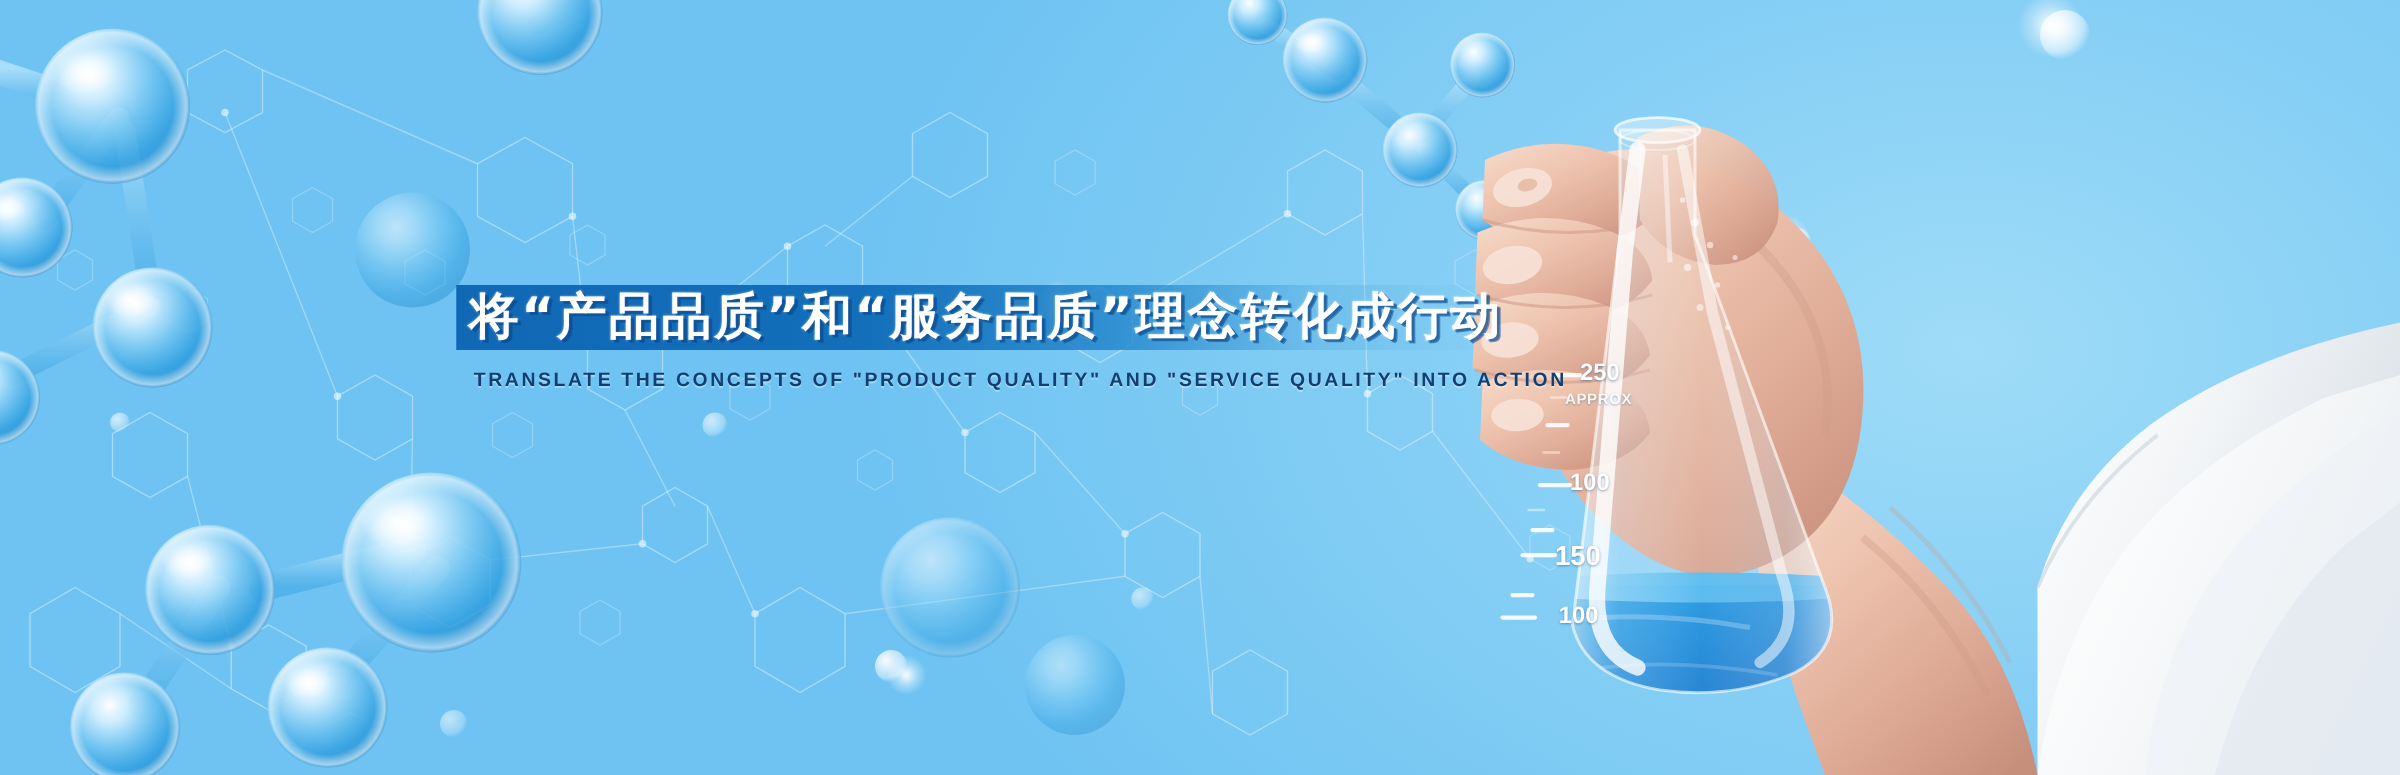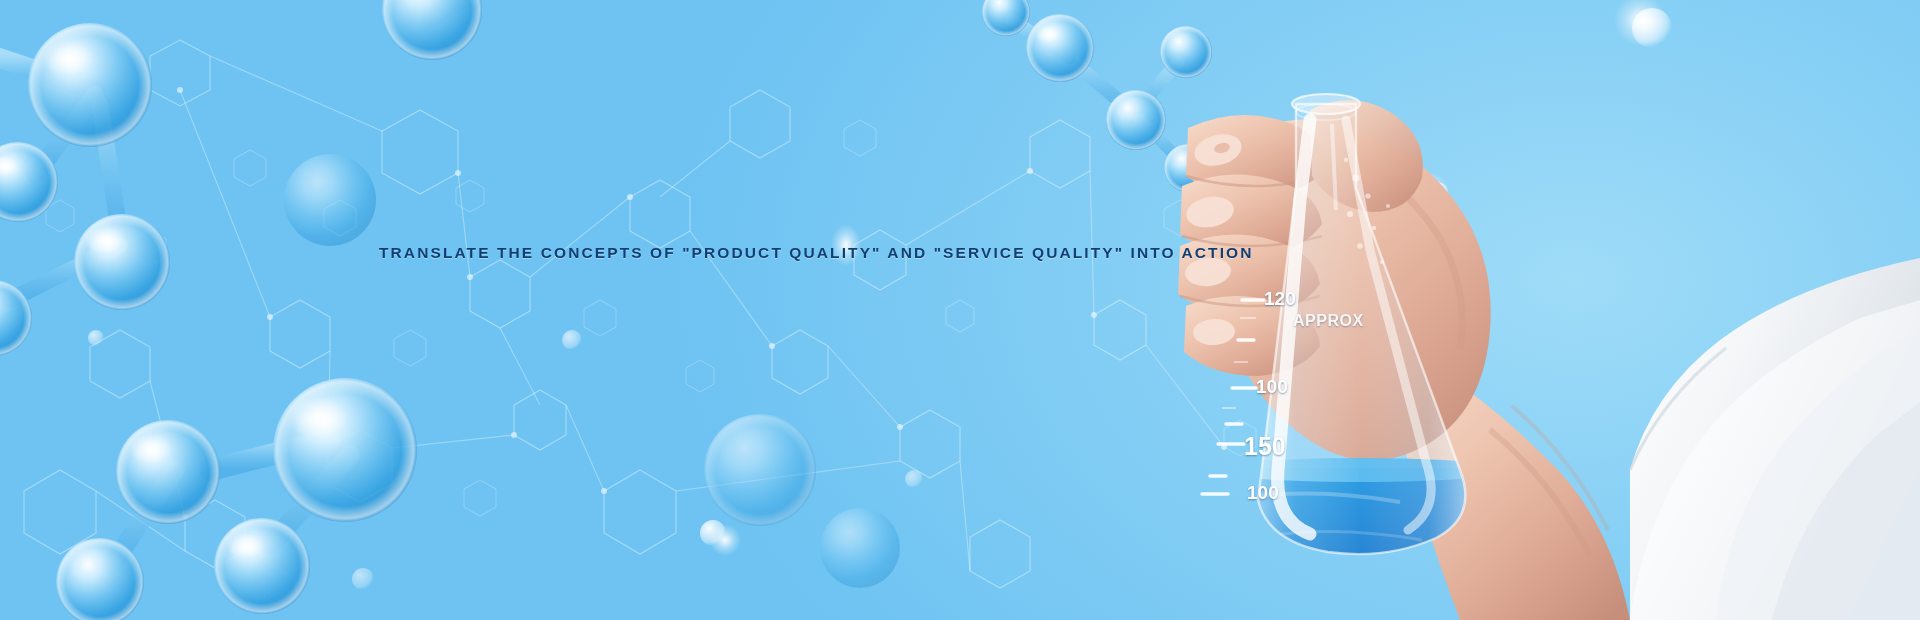--- a/index.html
+++ b/index.html
@@ -438,25 +438,28 @@
         </g>
         <g stroke="#ffffff" stroke-width="2" opacity=".45">
           <line x1="80" y1="318" x2="96" y2="318"></line>
           <line x1="74" y1="362" x2="88" y2="362"></line>
           <line x1="62" y1="408" x2="76" y2="408"></line>
         </g>
       </g>
     </svg>
 
     <div>
-      <div class="scale-label" style="left:104px;top:288px;font-size:19px;">120</div>
-      <div class="scale-label" style="left:92px;top:312px;font-size:16px;letter-spacing:.5px;opacity:.85;margin-left:41px;">APPROX</div>
+      <div class="scale-label" style="left:104px;top:288px;font-size:19px;">250</div>
+      <div class="scale-label" style="left:92px;top:312px;font-size:12px;letter-spacing:.5px;opacity:.85;">APPROX</div>
       <div class="scale-label" style="left:96px;top:376px;font-size:19px;">100</div>
-      <div class="scale-label" style="left:84px;top:432px;font-size:25px;">150</div>
+      <div class="scale-label" style="left:84px;top:432px;font-size:22px;">150</div>
       <div class="scale-label" style="left:66px;top:482px;font-size:19px;margin-left:21px;">100</div>
     </div>
   </div>
 
   <div class="textblock">
+    <div class="headbar">
+      <div class="headline">将“产品品质”和“服务品质”理念转化成行动</div>
+    </div>
     <div class="subline">TRANSLATE THE CONCEPTS OF "PRODUCT QUALITY" AND "SERVICE QUALITY" INTO ACTION</div>
   </div>
 
 </div>
 
 </body></html>

